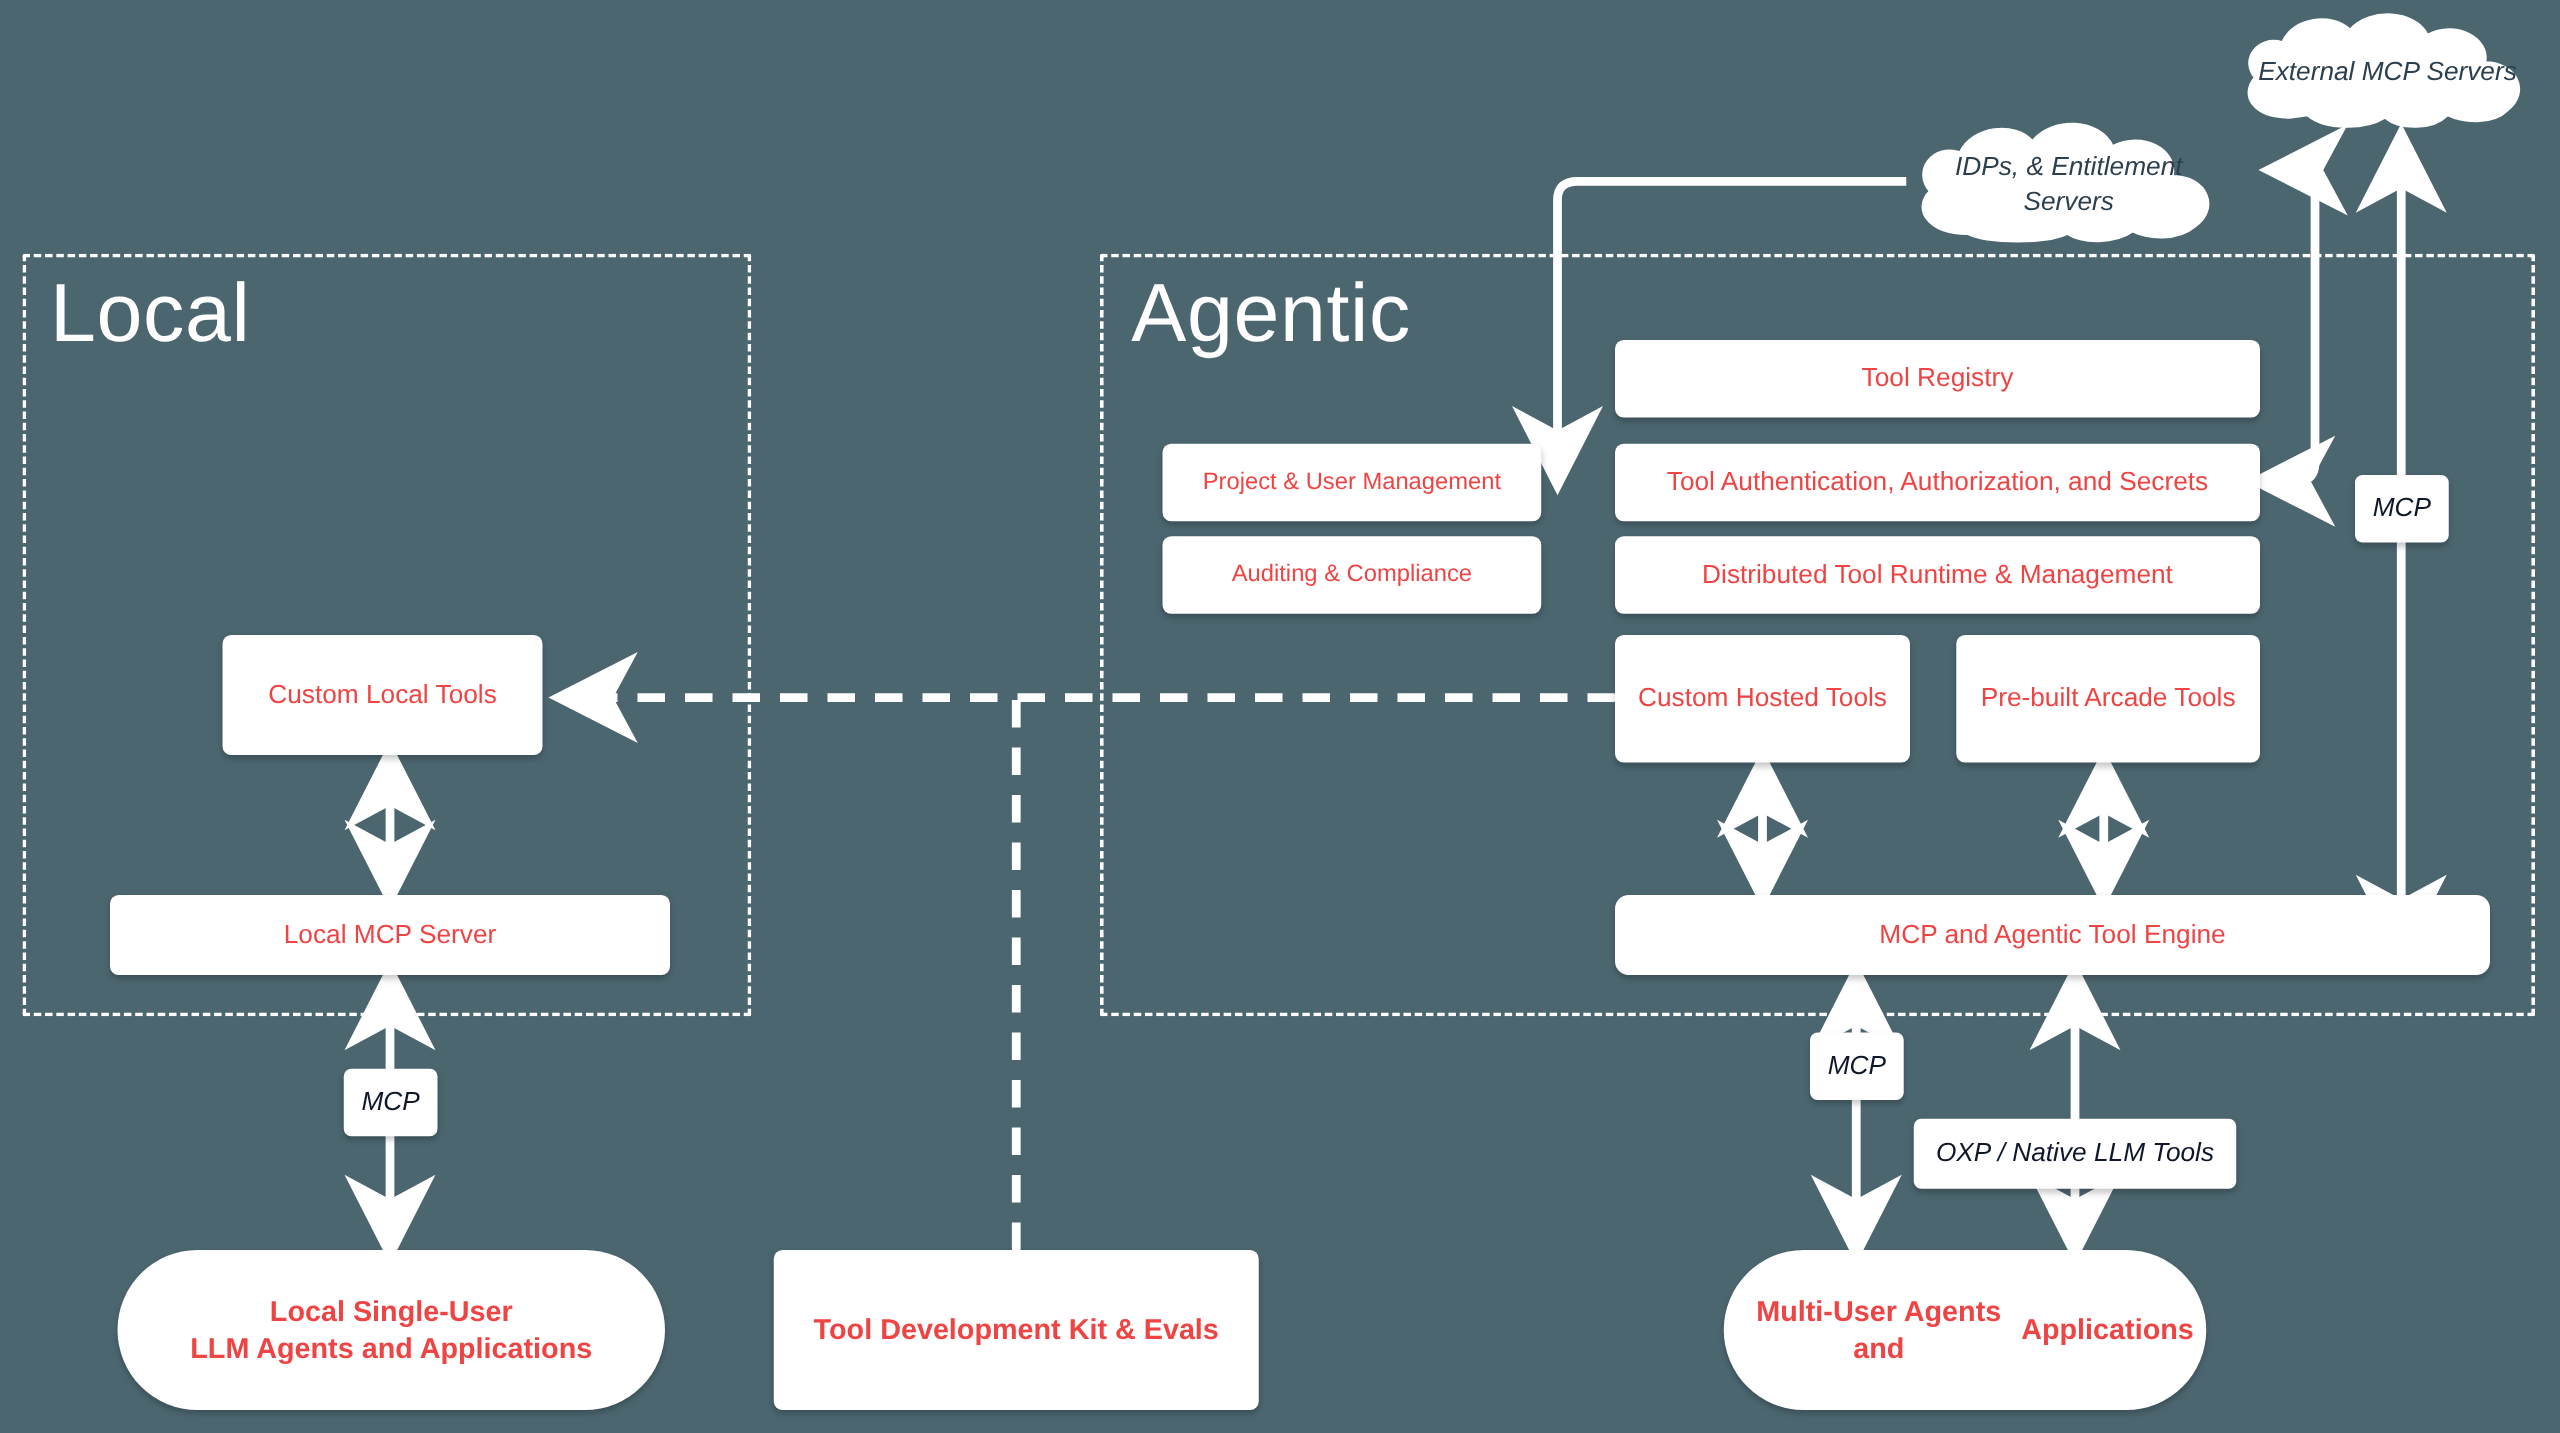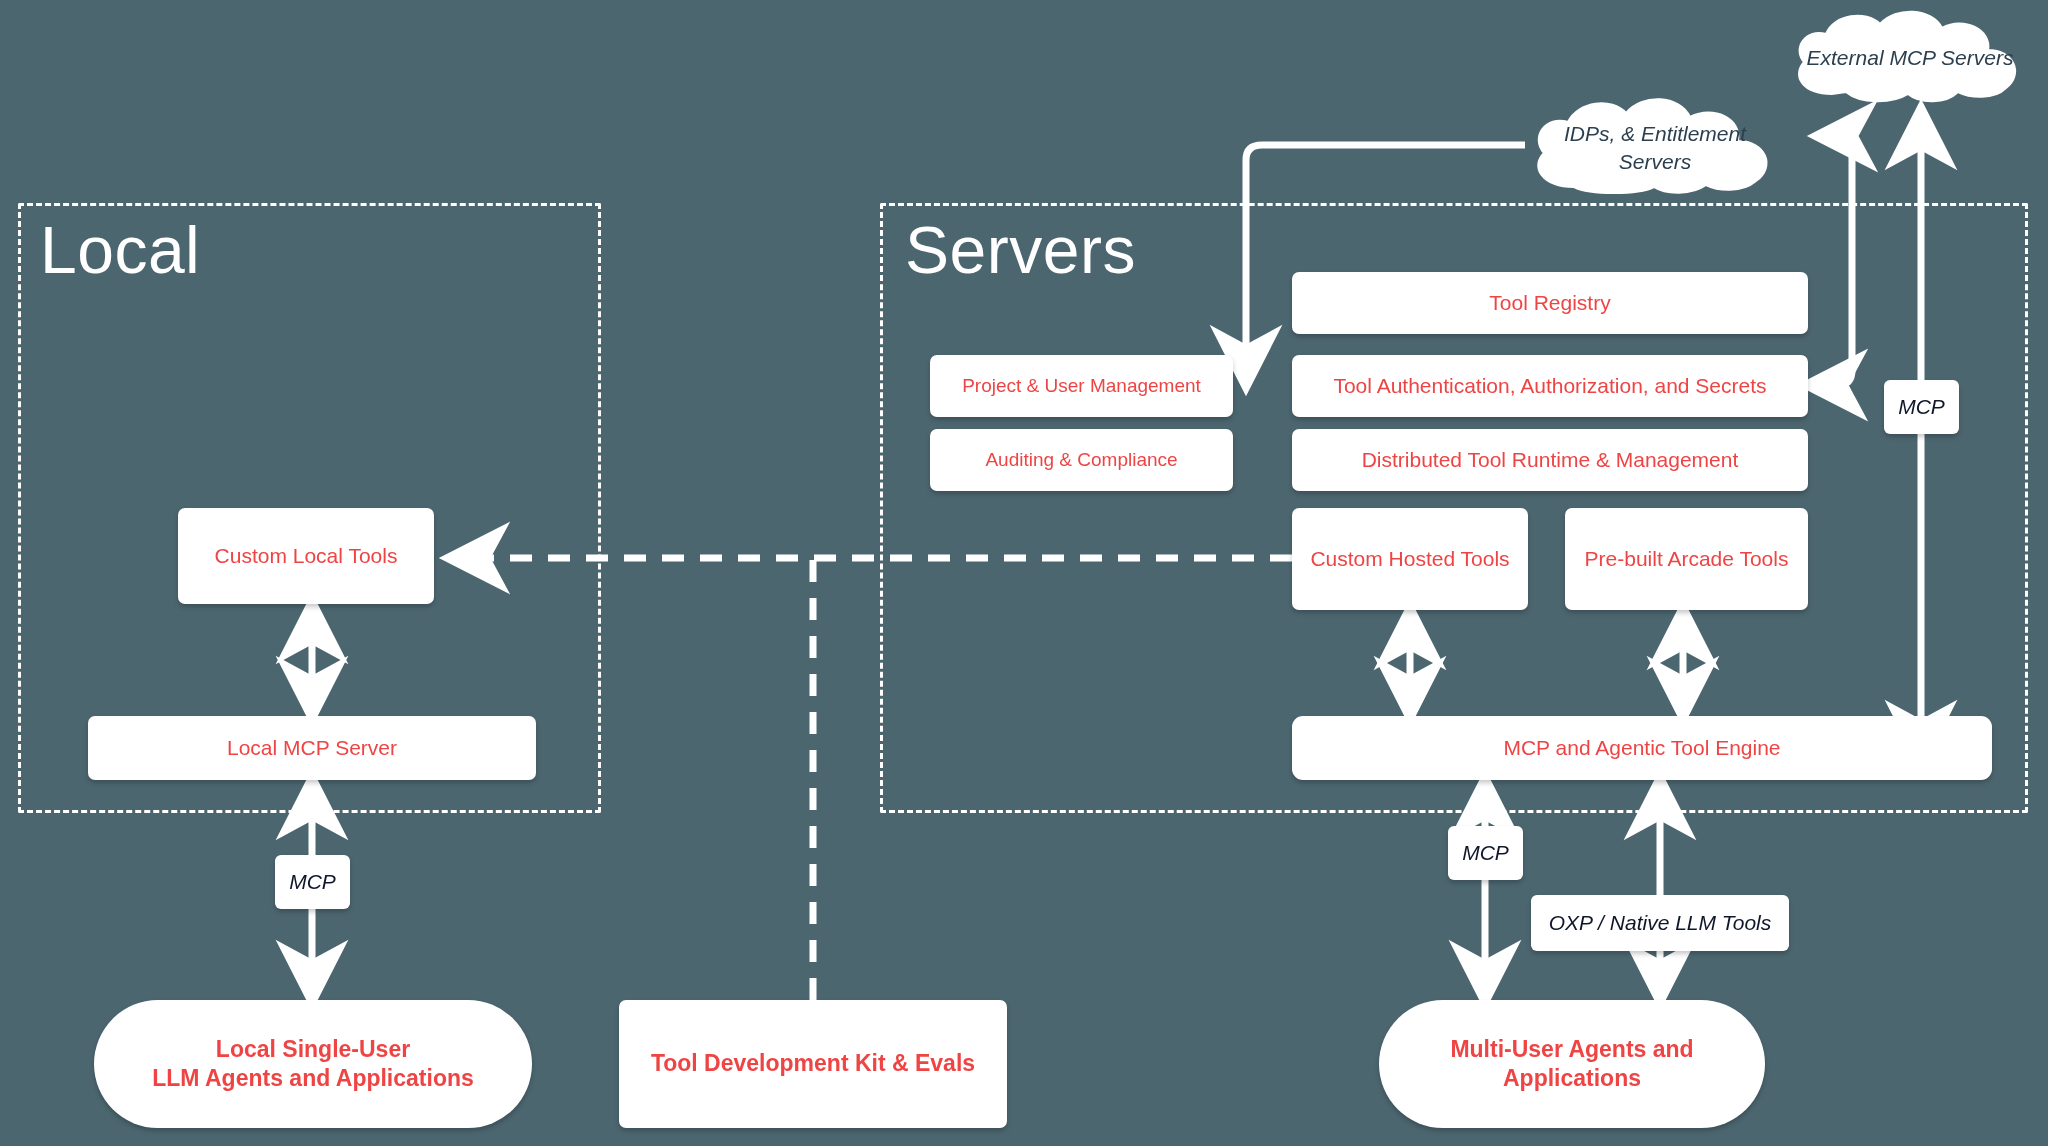--- a/index.html
+++ b/index.html
@@ -107,21 +107,21 @@
       <line x1="1485" y1="780" x2="1485" y2="1000" stroke-width="7" marker-start="url(#ah)" marker-end="url(#ah)"></line>
 
       <line x1="1660" y1="780" x2="1660" y2="1000" stroke-width="7" marker-start="url(#ah)" marker-end="url(#ah)"></line>
     </g>
   </svg>
 
   <div class="zone" style="left:18px;top:203px;width:583px;height:610px;"></div>
   <div class="zone-title" style="left:40px;top:212px;font-size:66px;">Local</div>
 
   <div class="zone" style="left:880px;top:203px;width:1148px;height:610px;"></div>
-  <div class="zone-title" style="left:905px;top:212px;font-size:66px;">Servers</div>
+  <div class="zone-title" style="left:905px;top:212px;font-size:66px;">Agentic</div>
 
   <div class="cloud" style="left:1780px;top:8px;width:260px;height:100px;">
     <svg viewBox="0 0 260 100" preserveAspectRatio="none">
       <path d="M52,86 C22,86 12,68 24,54 C12,40 26,20 46,26 C54,6 86,2 100,16 C116,-2 152,0 162,20
                C184,8 212,22 208,42 C234,42 244,66 226,80 C214,92 190,90 178,84
                C166,96 140,96 128,86 C112,96 80,96 66,84 Z" fill="#ffffff" stroke="#ffffff" stroke-width="2"></path>
     </svg>
     <span>External MCP Servers</span>
   </div>
 
@@ -162,18 +162,18 @@
   <div class="node md" style="left:1565px;top:508px;width:243px;height:102px;">Pre-built Arcade Tools</div>
 
   <div class="node md" style="left:1292px;top:716px;width:700px;height:64px;border-radius:11px;">MCP and Agentic Tool Engine</div>
 
   <div class="tag" style="left:1884px;top:380px;width:75px;height:54px;">MCP</div>
 
   <div class="tag" style="left:1448px;top:826px;width:75px;height:54px;">MCP</div>
 
   <div class="tag" style="left:1531px;top:895px;width:258px;height:56px;">OXP / Native LLM Tools</div>
 
-  <div class="node pill" style="left:1379px;top:1000px;width:386px;height:128px;flex-direction:column;">
+  <div class="node pill" style="left:1379px;top:1000px;width:386px;height:128px;flex-direction:row;">
     <span>Multi-User Agents and</span>
     <span>Applications</span>
   </div>
 
 </div>
 
 </body></html>

